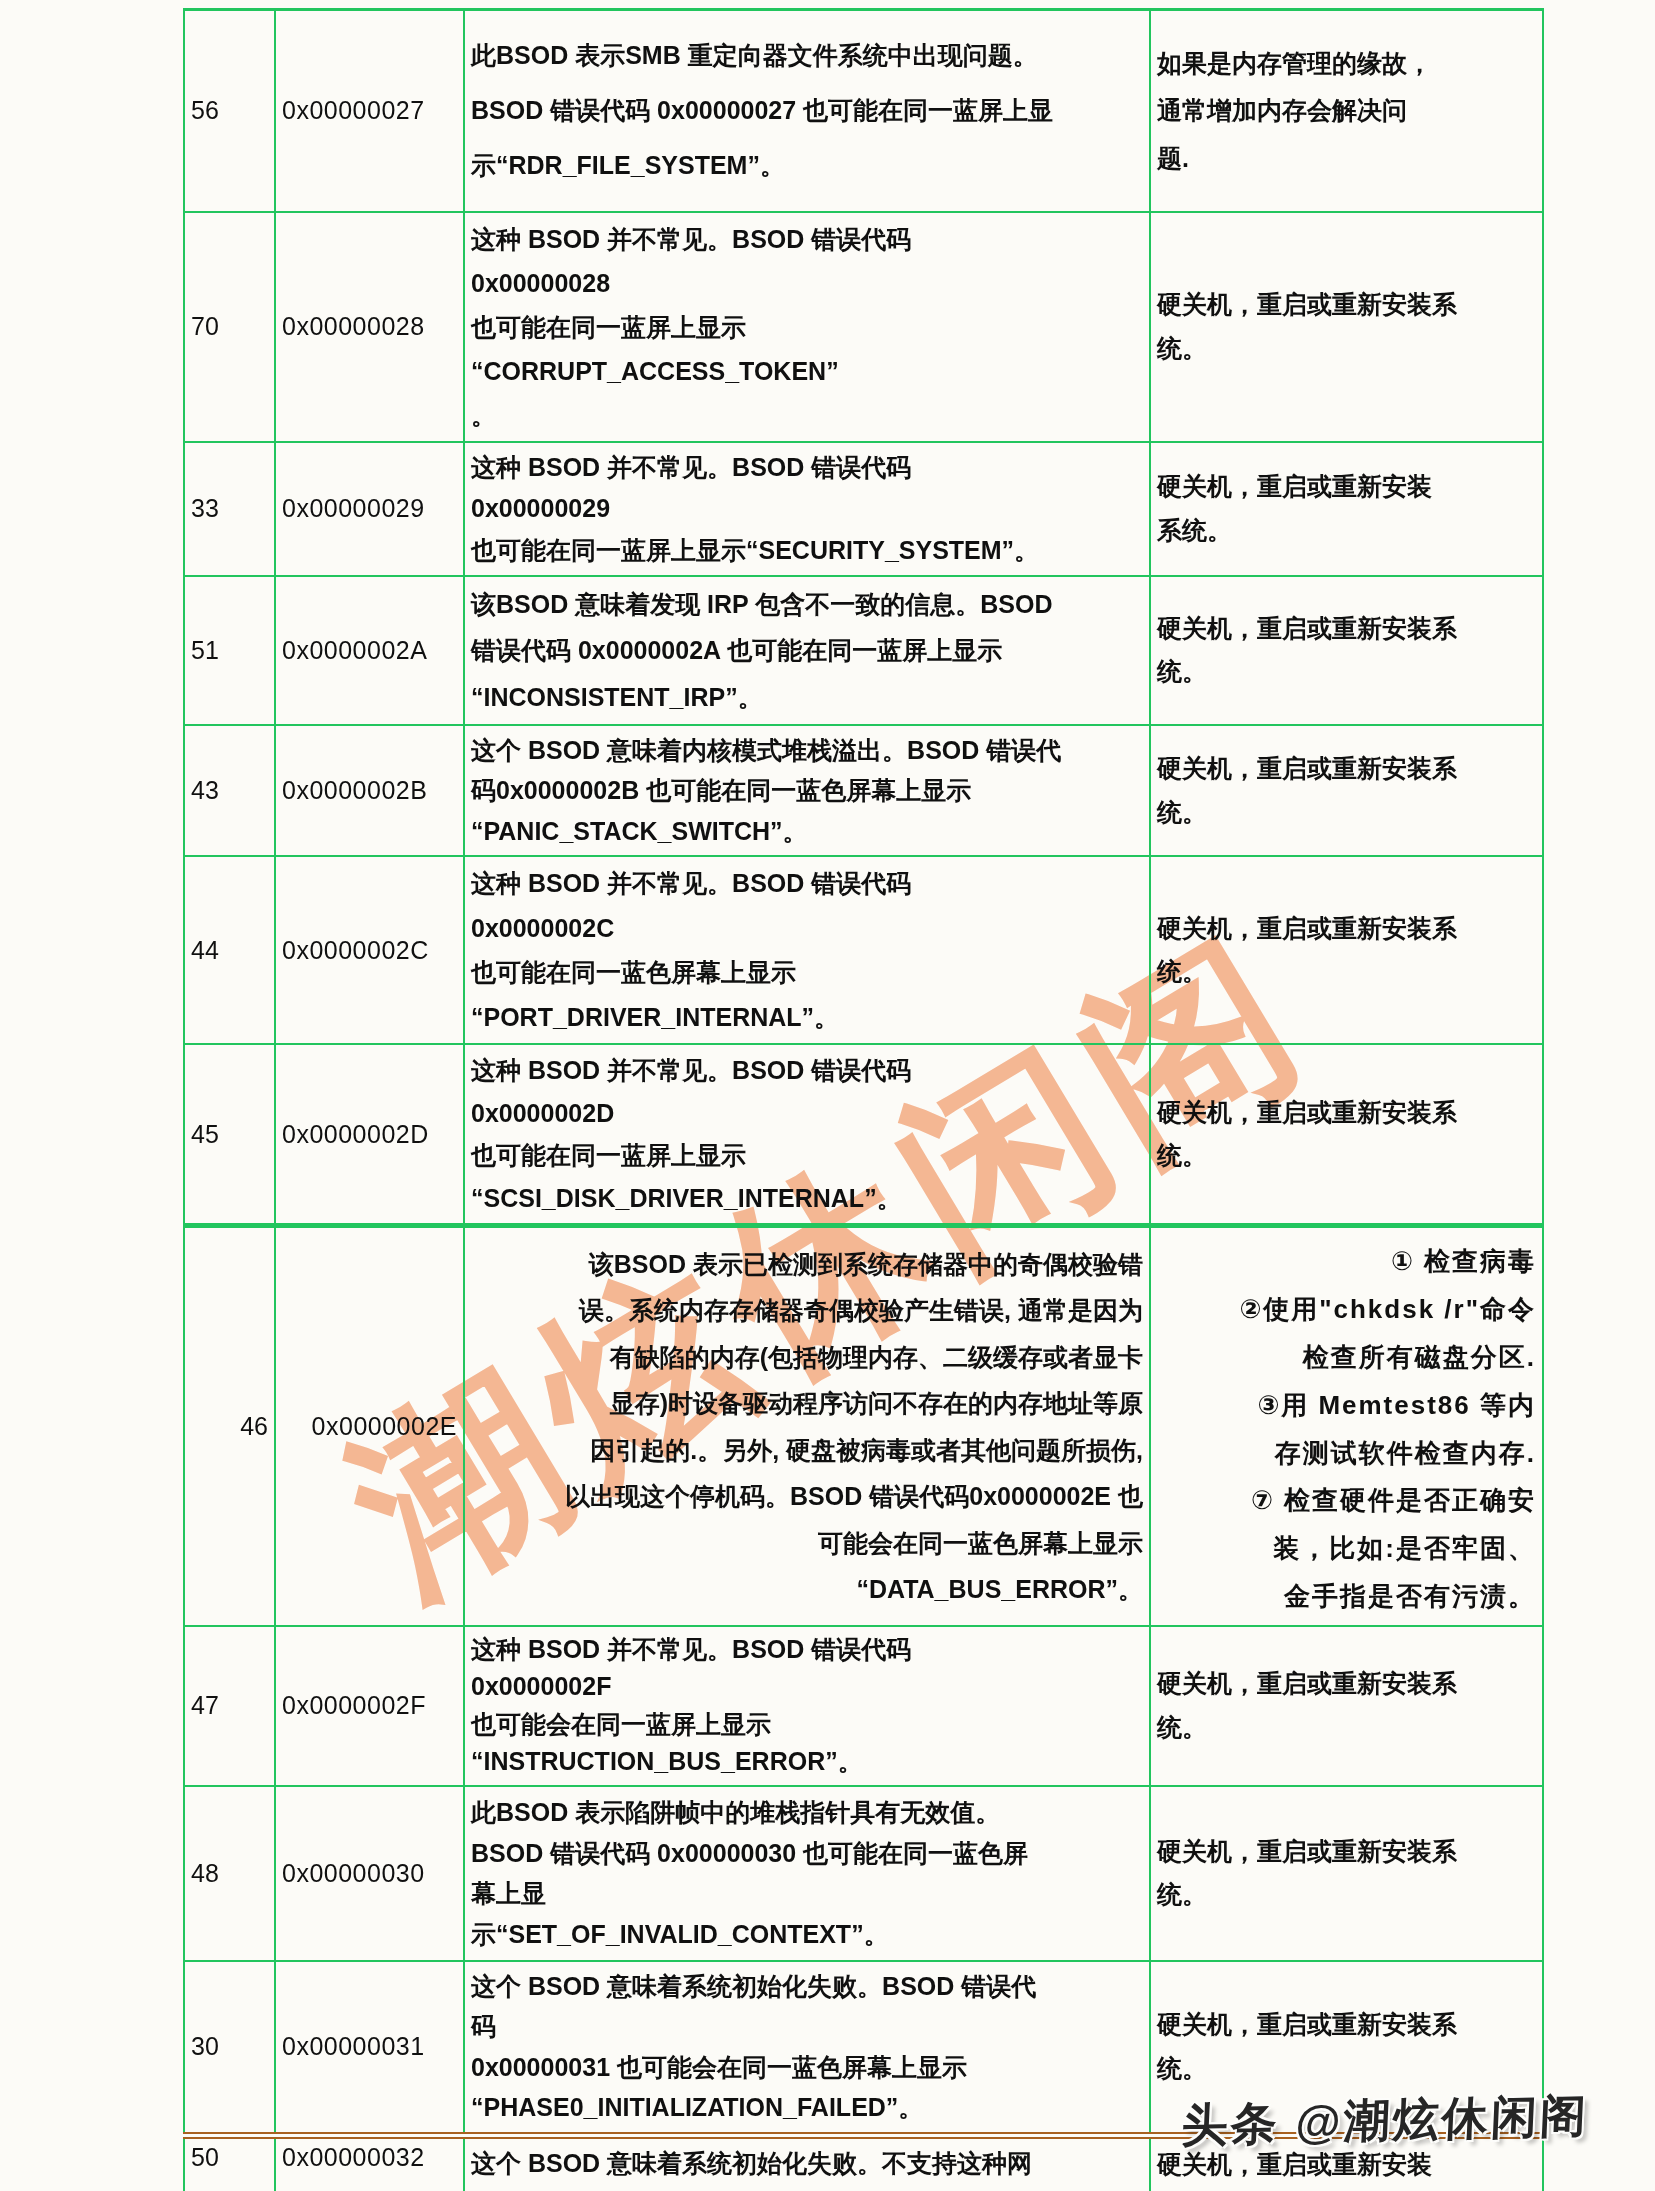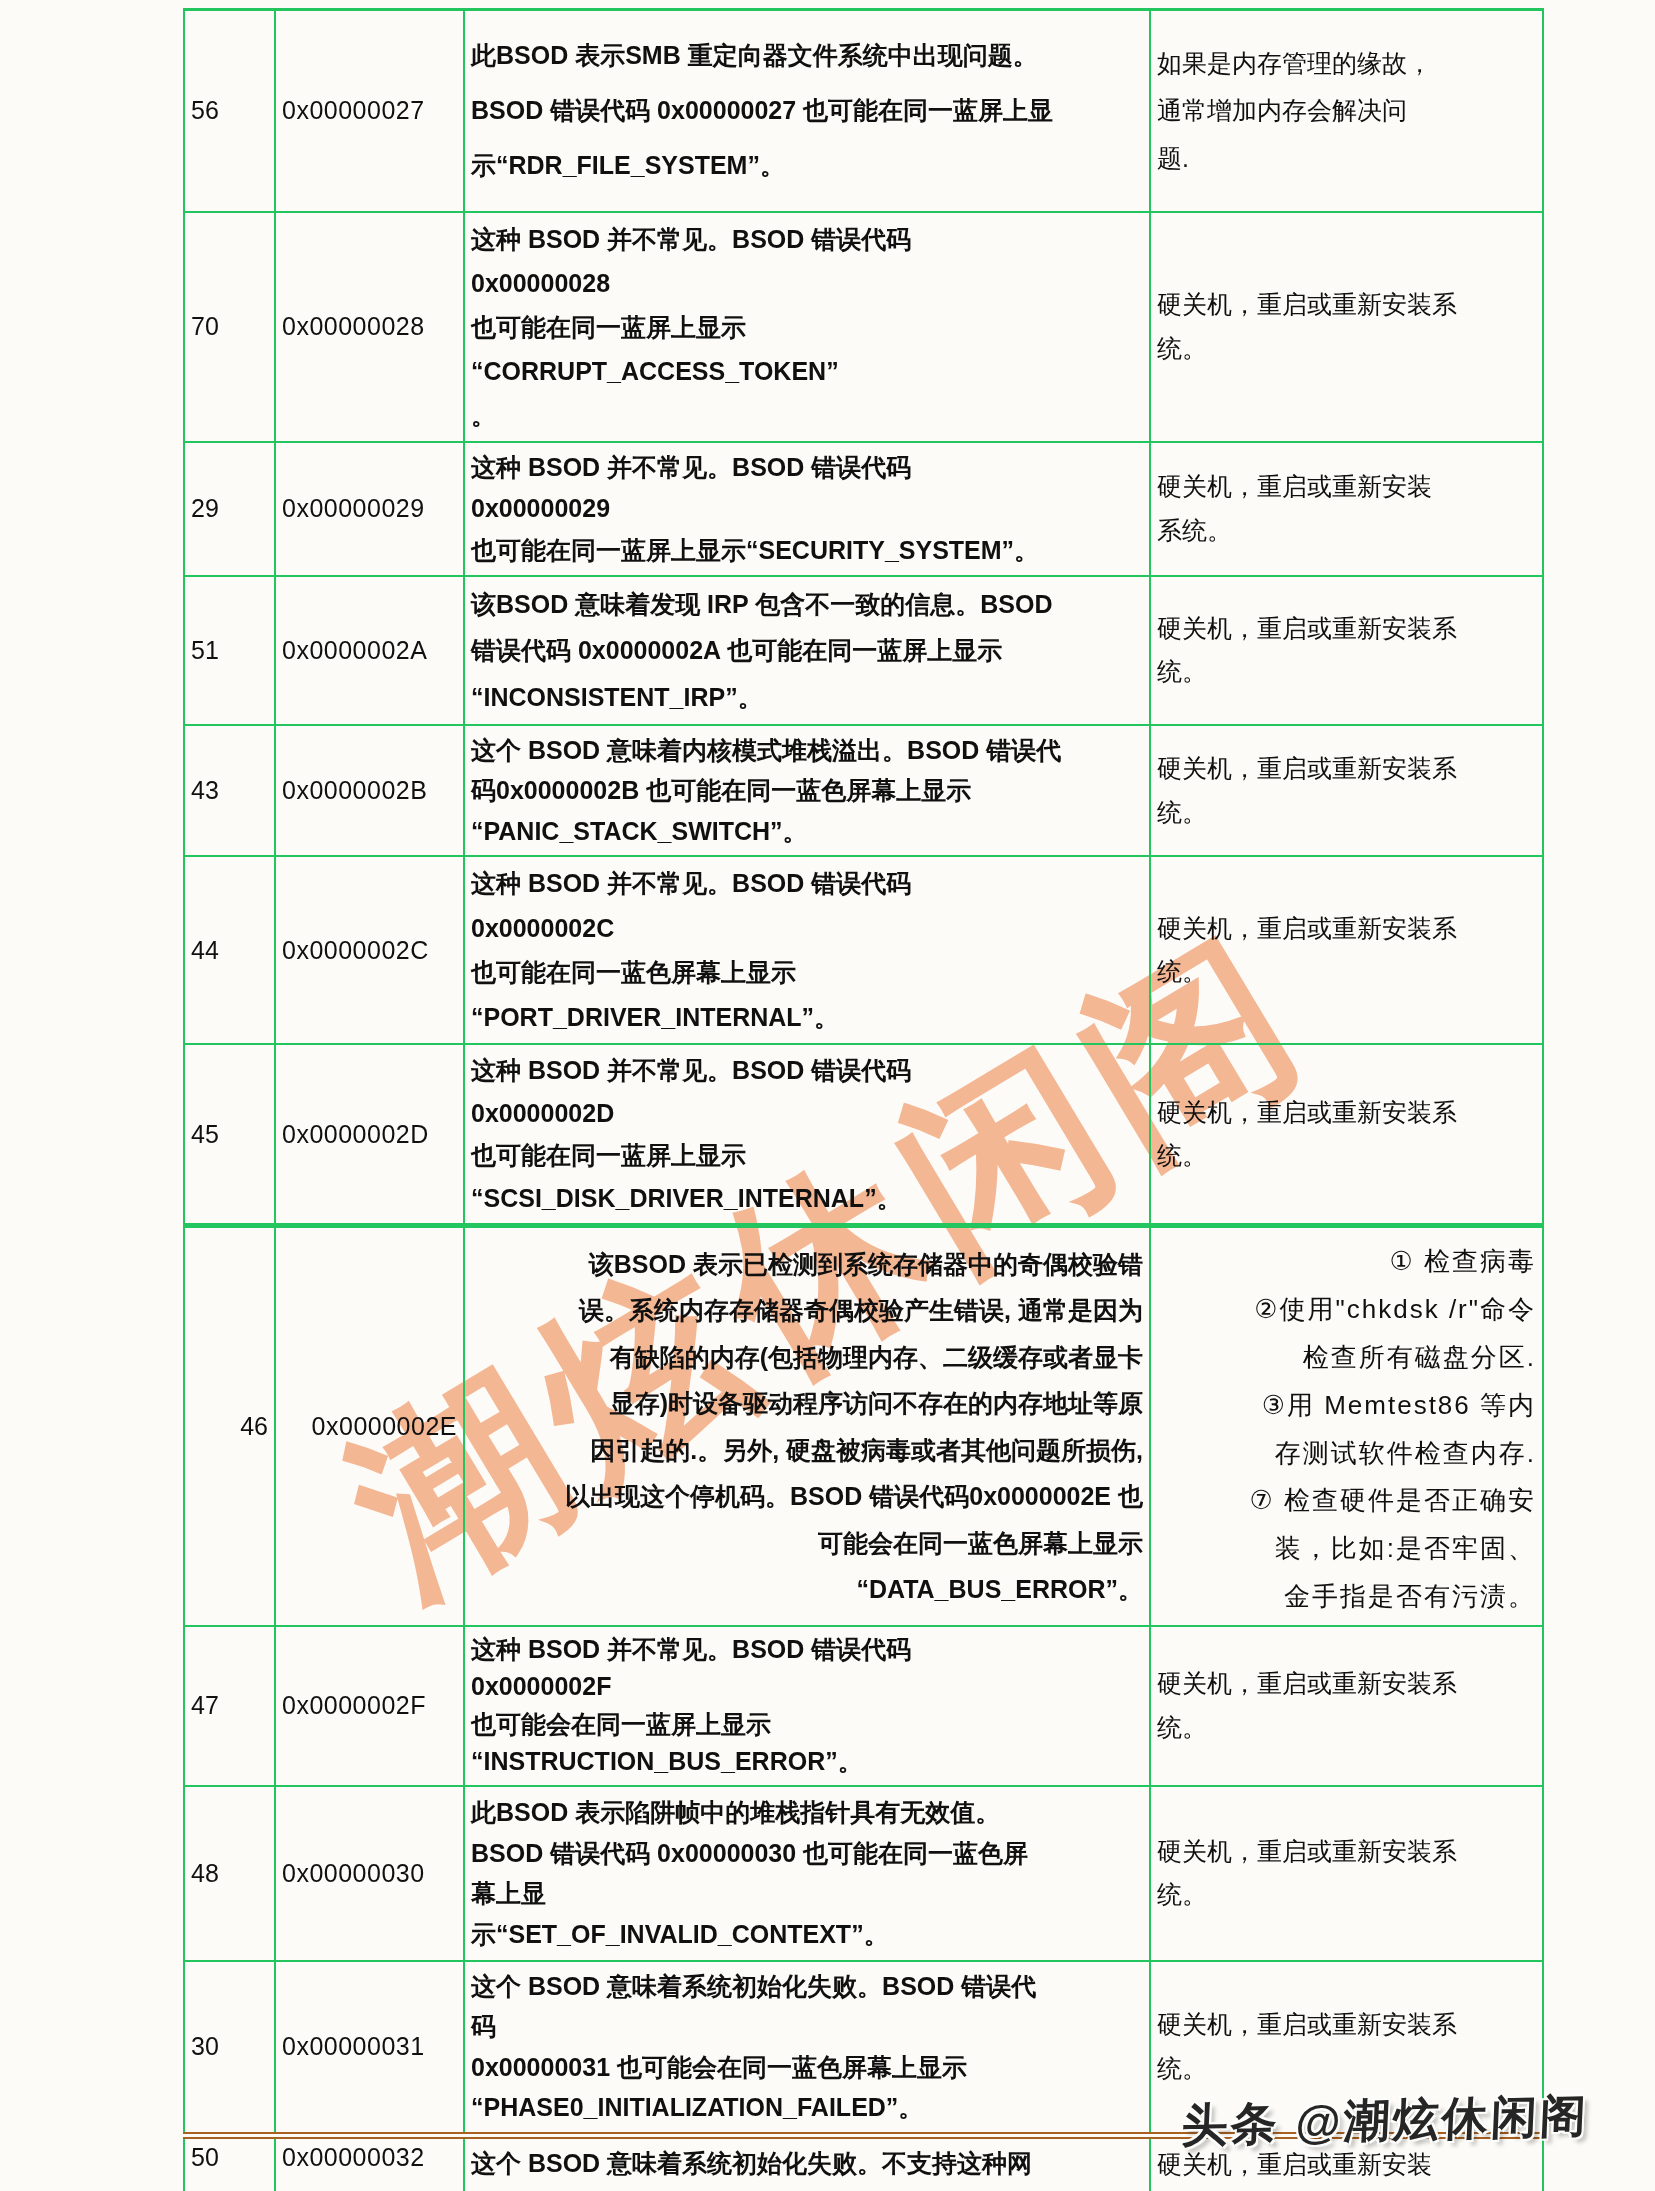--- a/index.html
+++ b/index.html
@@ -43,21 +43,21 @@
     vertical-align:middle;
     font-size:25px;
     color:#101010;
     white-space:pre-line;
     overflow:hidden;
     padding:4px 6px;
   }
   td.num{width:77px;font-weight:normal;font-size:26px;padding-left:4px;}
   td.code{width:175px;font-weight:normal;font-size:26px;padding-left:4px;letter-spacing:.5px;}
   td.desc{width:672px;font-weight:bold;padding-left:14px;line-height:1.6;}
-  td.sol{width:379px;font-weight:normal;padding-left:12px;line-height:1.75;}
+  td.sol{width:379px;font-weight:bold;padding-left:12px;line-height:1.75;}
   
   tr:nth-child(1){height:202px;}  tr:nth-child(1) td{border-top-width:3px;}
   tr:nth-child(1) td.desc{line-height:2.2;}
   tr:nth-child(1) td.sol{line-height:1.9;}
   tr:nth-child(2){height:220px;}  tr:nth-child(2) td.desc{line-height:1.76;}
   tr:nth-child(3){height:134px;}  tr:nth-child(3) td.desc{line-height:1.66;}
   tr:nth-child(4){height:146px;}  tr:nth-child(4) td.desc{line-height:1.85;}
   tr:nth-child(5){height:128px;}  tr:nth-child(5) td.desc{line-height:1.62;}
   tr:nth-child(6){height:185px;}  tr:nth-child(6) td.desc{line-height:1.78;}
   tr:nth-child(7){height:177px;}  tr:nth-child(7) td.desc{line-height:1.7;}
@@ -107,21 +107,21 @@
           <td class="code">0x00000028</td>
           <td class="desc">这种 BSOD 并不常见。BSOD 错误代码
 0x00000028
 也可能在同一蓝屏上显示
 “CORRUPT_ACCESS_TOKEN”
 。</td>
           <td class="sol">硬关机，重启或重新安装系
 统。</td>
         </tr>
         <tr>
-          <td class="num">29</td>
+          <td class="num">33</td>
           <td class="code">0x00000029</td>
           <td class="desc">这种 BSOD 并不常见。BSOD 错误代码
 0x00000029
 也可能在同一蓝屏上显示“SECURITY_SYSTEM”。</td>
           <td class="sol">硬关机，重启或重新安装
 系统。</td>
         </tr>
         <tr>
           <td class="num">51</td>
           <td class="code">0x0000002A</td>

